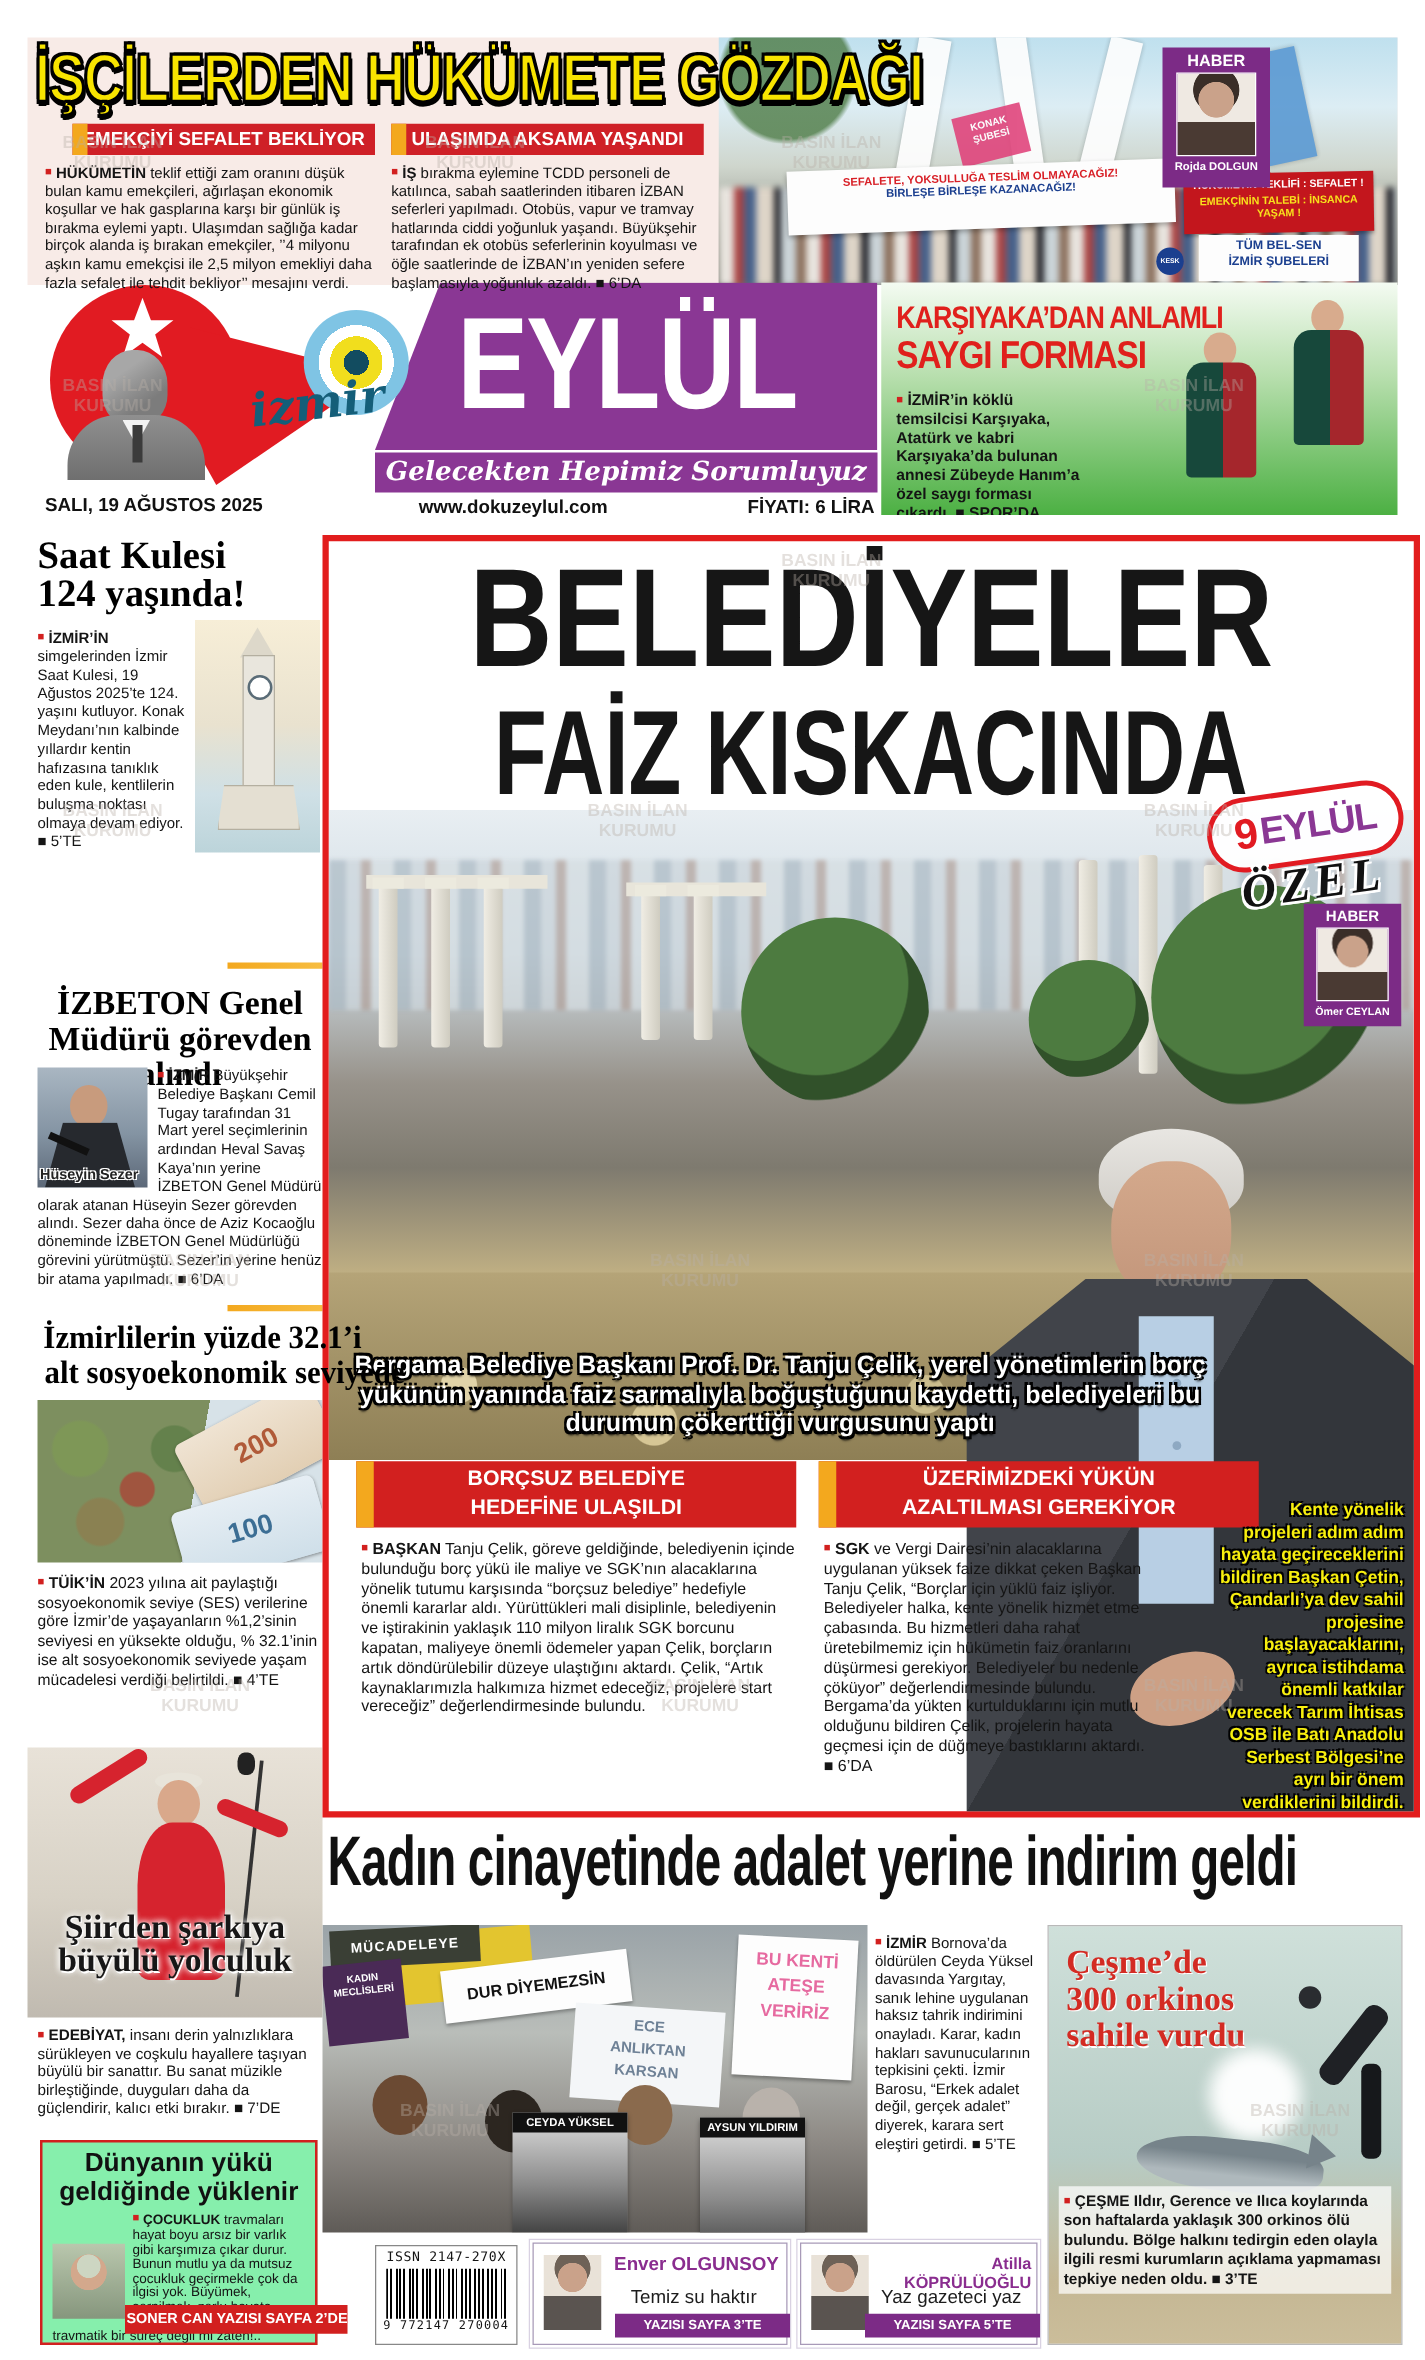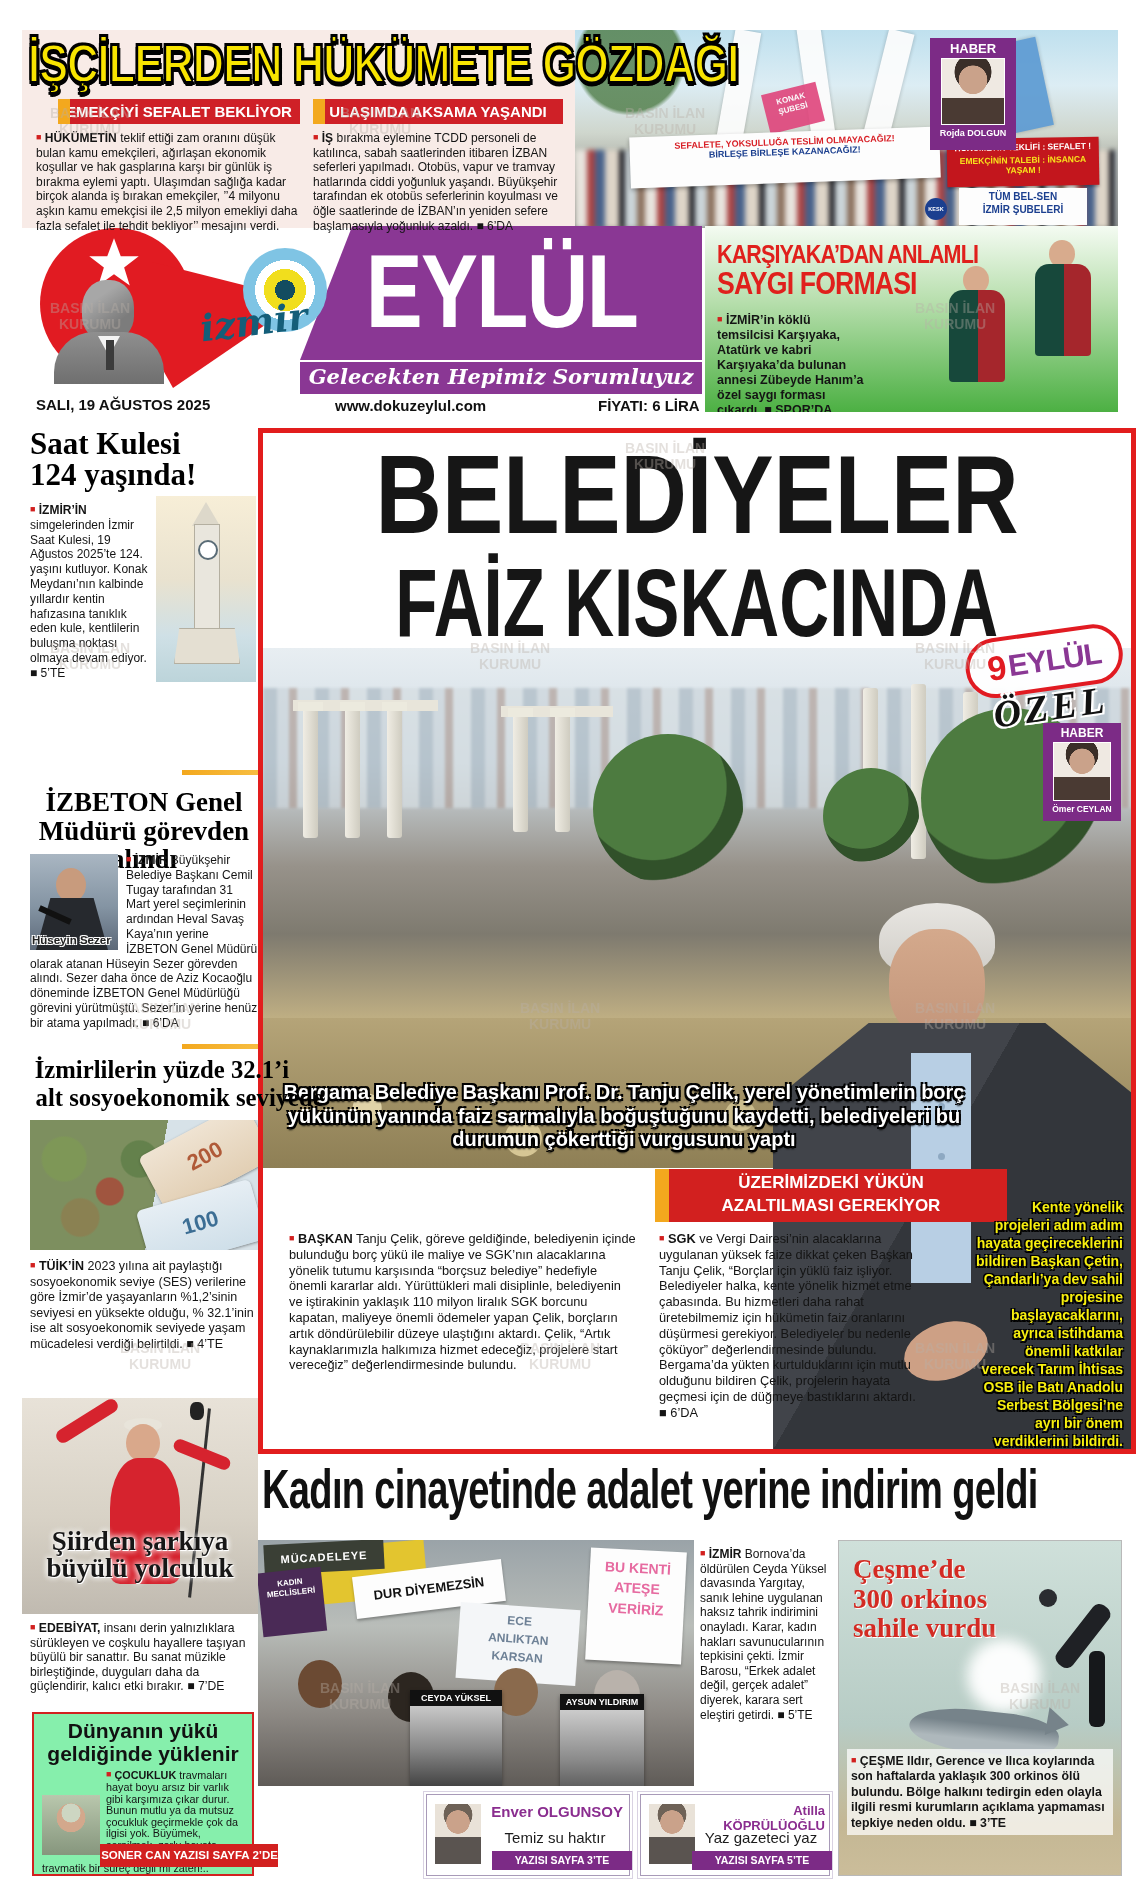--- a/index.html
+++ b/index.html
@@ -483,20 +483,24 @@
       <div class="c-btn" style="top:200px"></div>
         <div class="c-btn" style="top:250px"></div>
         <div class="c-btn" style="top:300px"></div>
       <div class="c-hand"></div>
     </div>
 
     <div class="abs bcaption">
       <span>Bergama Belediye Başkanı Prof. Dr. Tanju Çelik, yerel yönetimlerin borç yükünün yanında faiz sarmalıyla boğuştuğunu kaydetti, belediyeleri bu durumun çökerttiği vurgusunu yaptı</span>
     </div>
 
+    <div class="abs subk" style="left:22px;top:736px;width:352px;height:50px">
+      <span class="osq2"></span>
+      <span>BORÇSUZ BELEDİYE</span><br><span>HEDEFİNE ULAŞILDI</span>
+    </div>
     <div class="abs subk" style="left:392px;top:736px;width:352px;height:50px">
       <span class="osq2"></span>
       <span>ÜZERİMİZDEKİ YÜKÜN</span><br><span>AZALTILMASI GEREKİYOR</span>
     </div>
 
     <p class="abs mcol body-p" style="left:26px;top:798px;width:348px">
       <span class="sq">■</span>
       <b>BAŞKAN</b>
       <span>Tanju Çelik, göreve geldiğinde, belediyenin içinde bulunduğu borç yükü ile maliye ve SGK’nın alacaklarına yönelik tutumu karşısında “borçsuz belediye” hedefiyle önemli kararlar aldı. Yürüttükleri mali disiplinle, belediyenin ve iştirakinin yaklaşık 110 milyon liralık SGK borcunu kapatan, maliyeye önemli ödemeler yapan Çelik, borçların artık döndürülebilir düzeye ulaştığını aktardı. Çelik, “Artık kaynaklarımızla halkımıza hizmet edeceğiz, projelere start vereceğiz” değerlendirmesinde bulundu.</span>
     </p>
@@ -587,20 +591,25 @@
     <div class="cman-head"></div>
     <div class="cman-body"></div>
     <div class="cman-legs"></div>
     <p class="cesmebody body-p">
       <span class="sq">■</span>
       <b>ÇEŞME</b>
       <span>Ildır, Gerence ve Ilıca koylarında son haftalarda yaklaşık 300 orkinos ölü bulundu. Bölge halkını tedirgin eden olayla ilgili resmi kurumların açıklama yapmaması tepkiye neden oldu. ■ 3’TE</span>
     </p>
   </div>
 
+  <div class="abs barcodebox">
+    <div class="issn">ISSN 2147-270X</div>
+    <div class="bars"></div>
+    <div class="bcdigits">9 772147 270004</div>
+  </div>
 
   <div class="abs card" style="left:426px;top:1794px;width:202px;height:80px">
     <div class="cphoto"></div>
     <div class="cname">Enver OLGUNSOY</div>
     <div class="ctitle">Temiz su haktır</div>
     <div class="cbanner">YAZISI SAYFA 3’TE</div>
   </div>
   <div class="abs card" style="left:640px;top:1794px;width:188px;height:80px">
     <div class="cphoto"></div>
     <div class="cname" style="left:56px;width:128px;font-size:13px">Atilla KÖPRÜLÜOĞLU</div>

